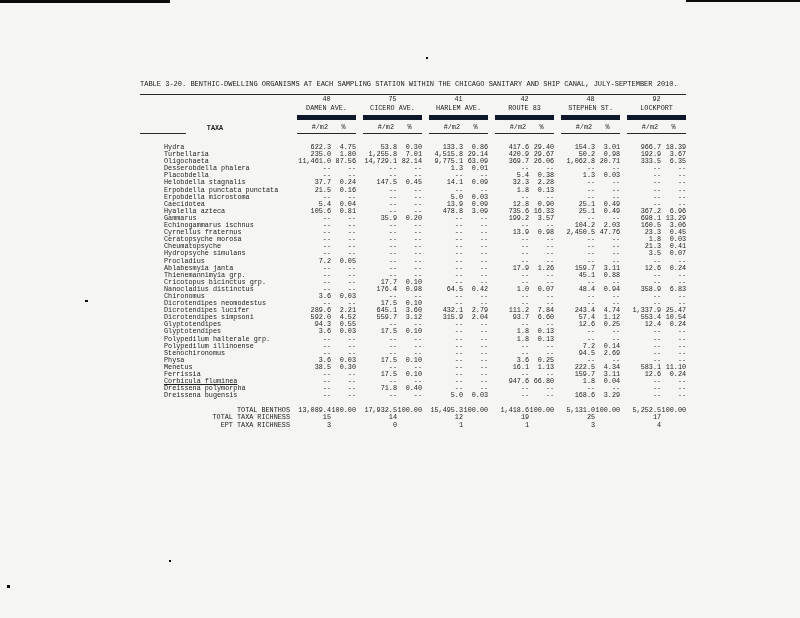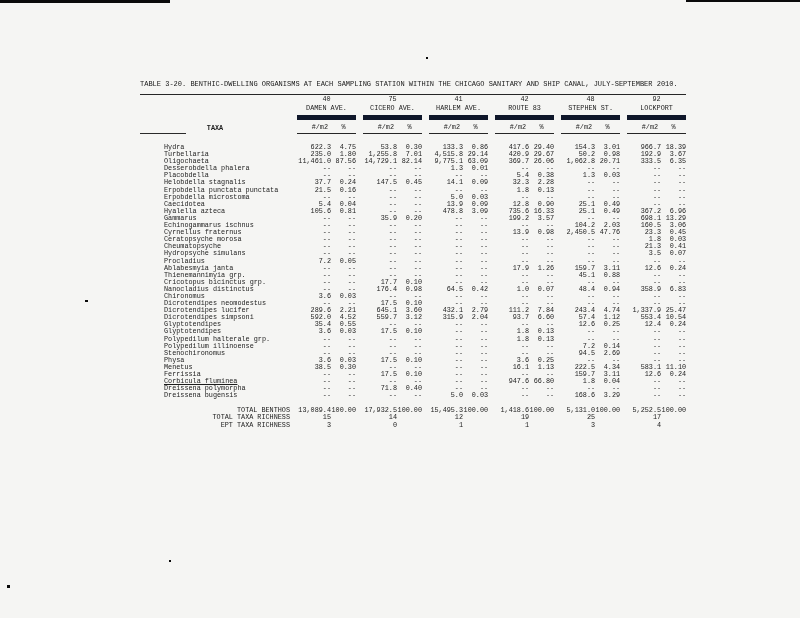--- a/index.html
+++ b/index.html
@@ -642,21 +642,21 @@
             <td></td>
             <td class="v">57.4</td>
             <td class="v">1.12</td>
             <td></td>
             <td class="v">553.4</td>
             <td class="v">10.54</td>
           </tr>
           <tr>
             <td class="taxon">Glyptotendipes</td>
             <td></td>
-            <td class="v">35.4</td>
+            <td class="v">94.3</td>
             <td class="v">0.55</td>
             <td></td>
             <td class="v">--</td>
             <td class="v">--</td>
             <td></td>
             <td class="v">--</td>
             <td class="v">--</td>
             <td></td>
             <td class="v">--</td>
             <td class="v">--</td>

